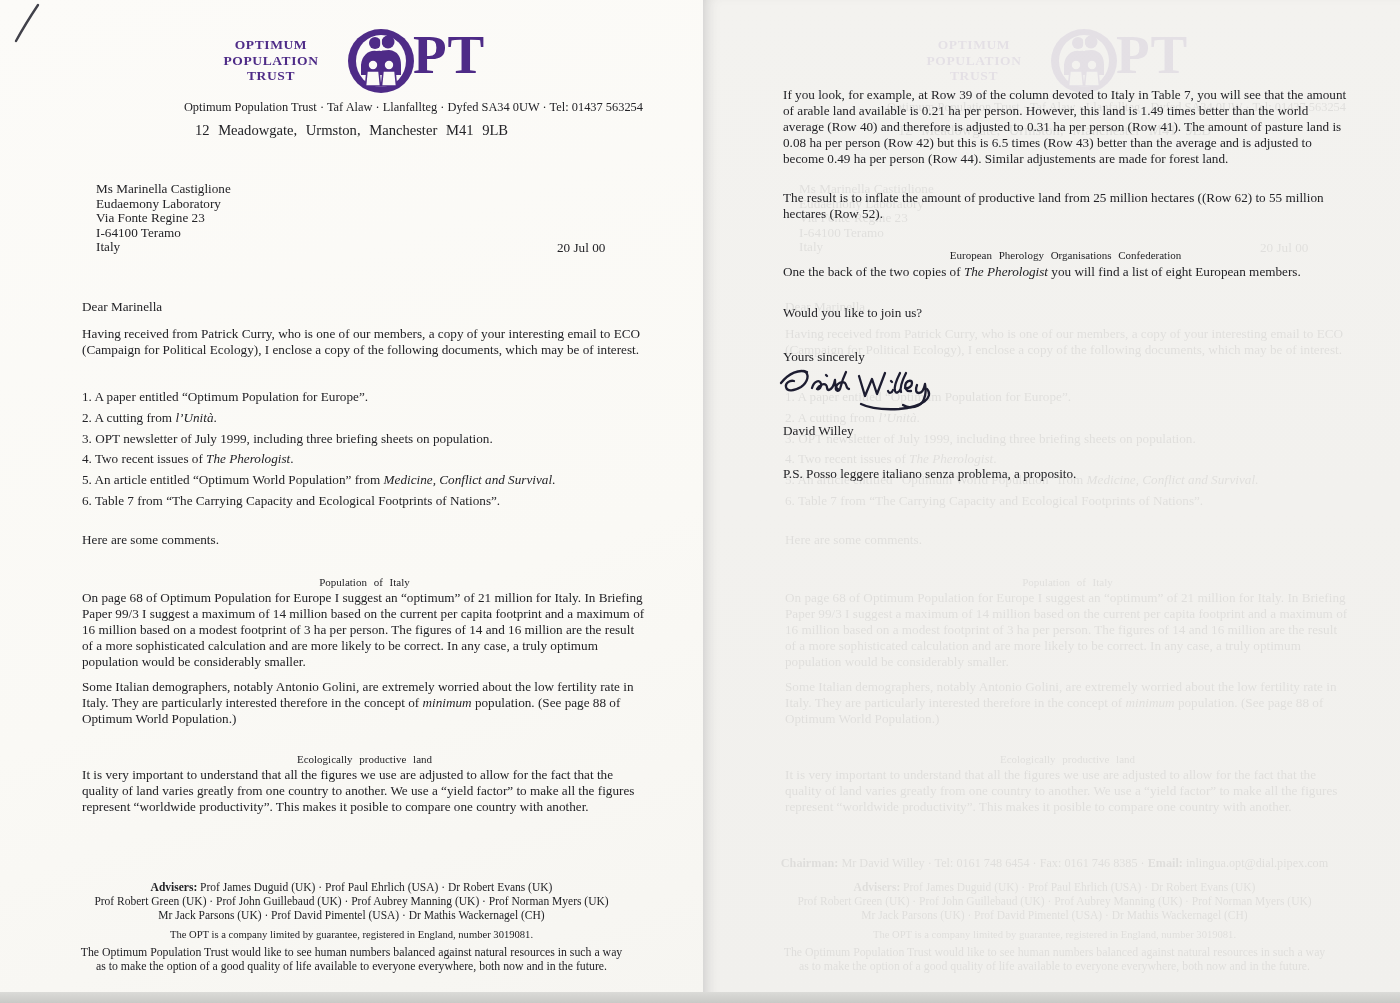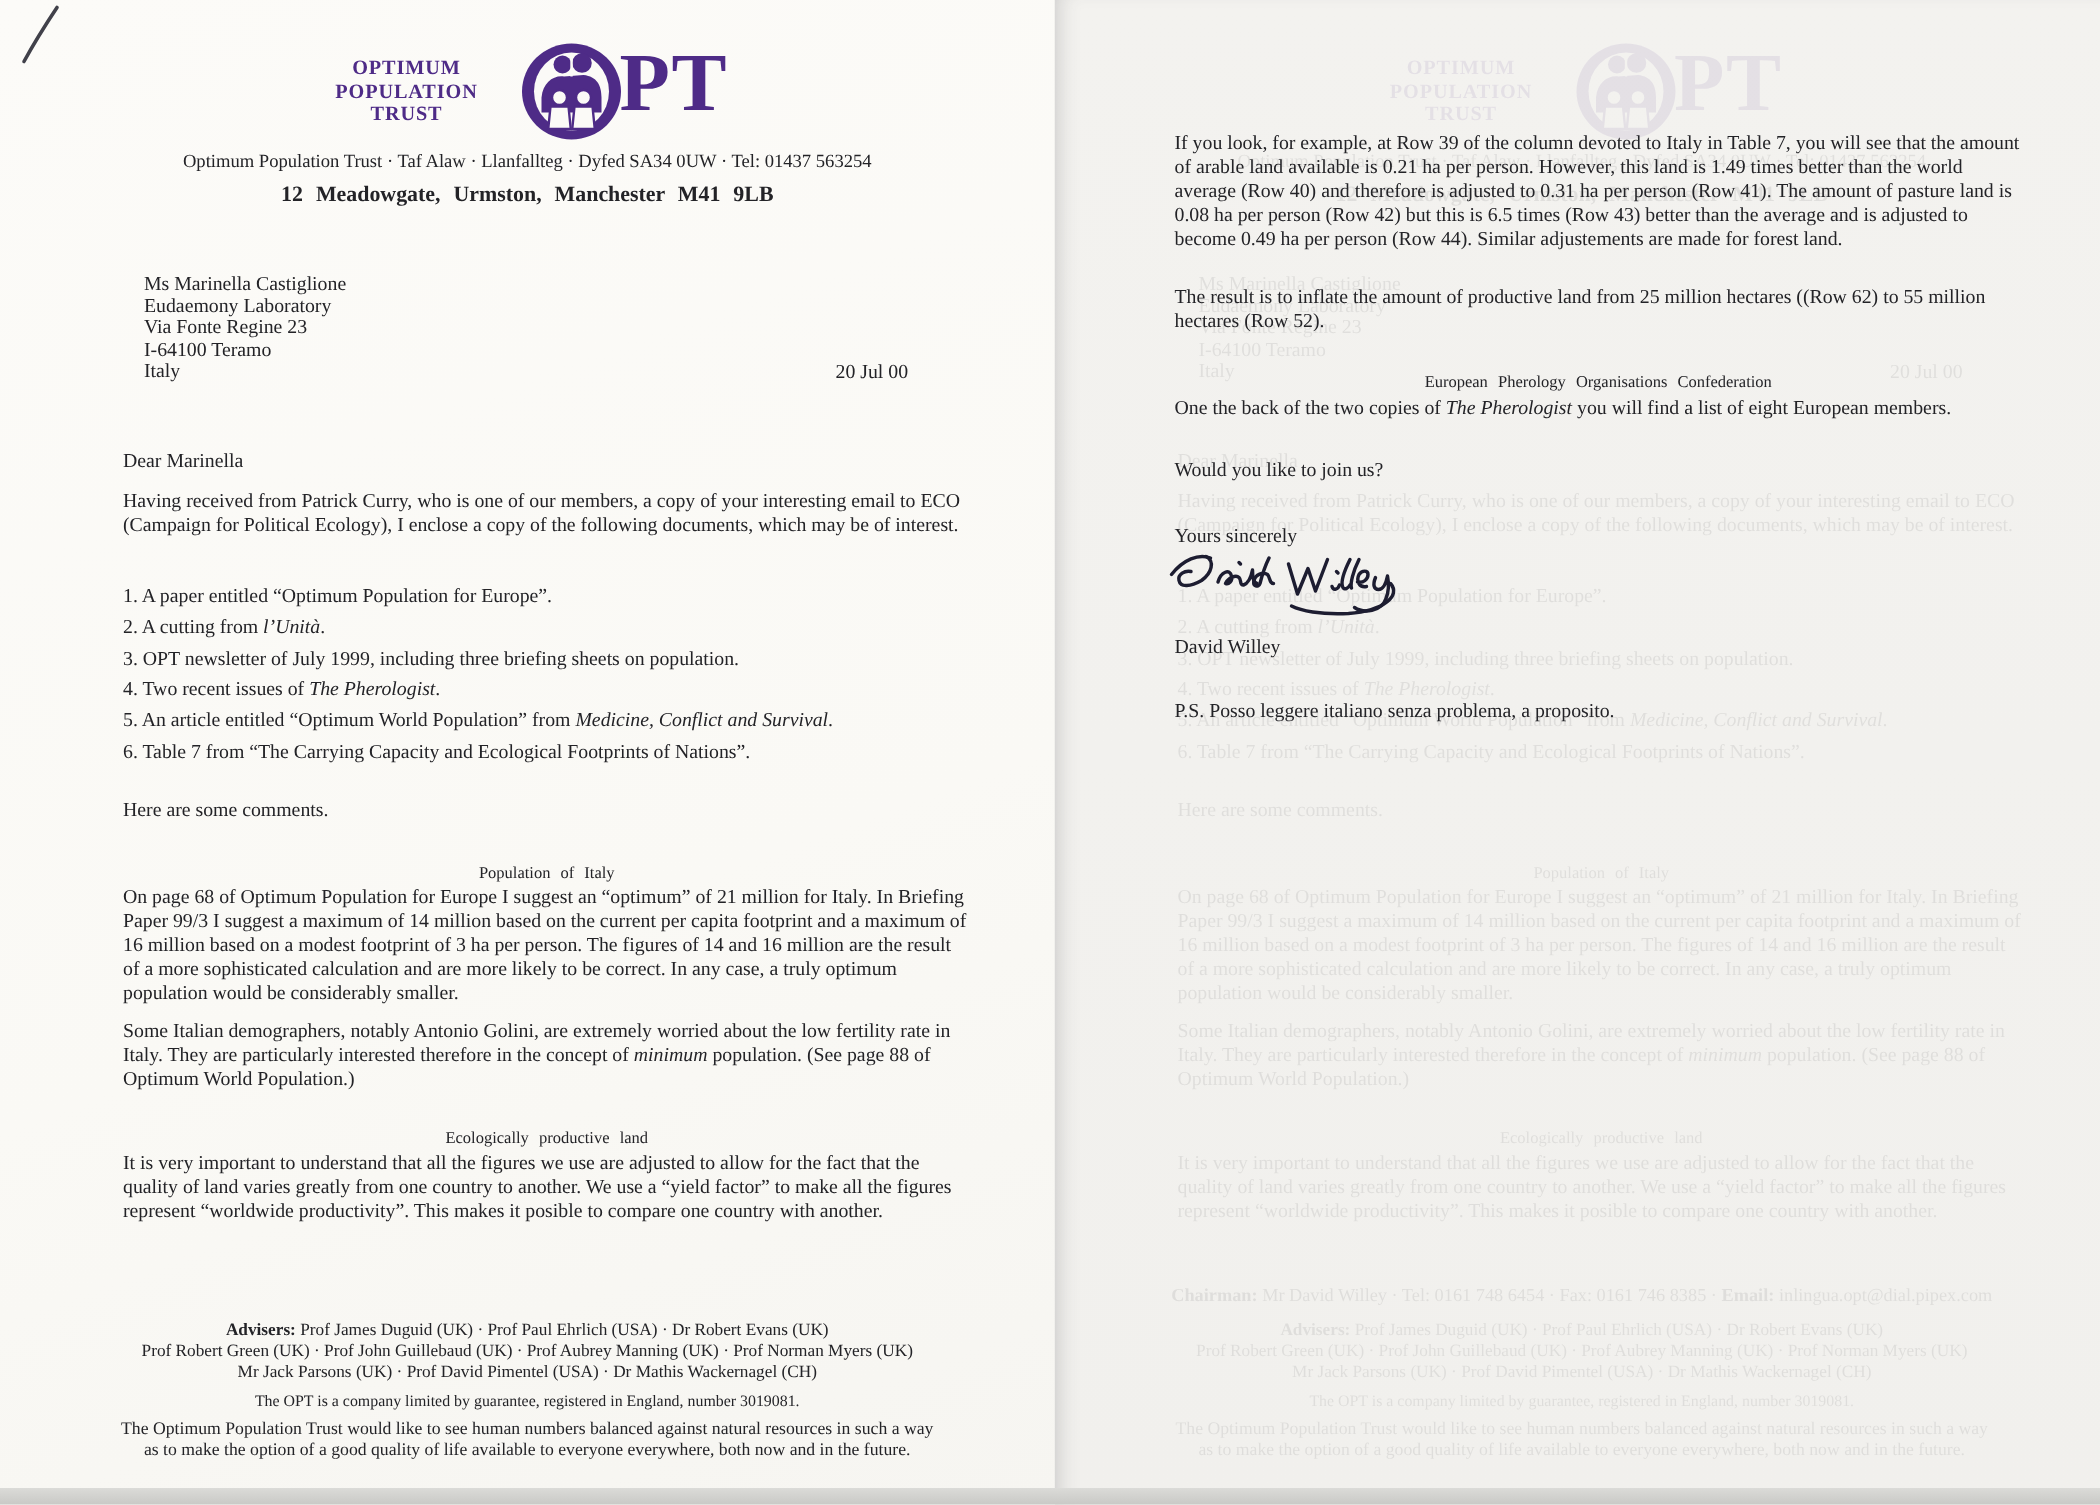--- a/index.html
+++ b/index.html
@@ -17,23 +17,23 @@
 
   .body-text { font-size:13.2px; line-height:15.9px; width:565px; }
   .sec-heading { font-weight:normal; font-size:11px; word-spacing:4px;text-align:center; }
 
   
   .logo-text { position:absolute; left:198px; top:37px; width:146px; text-align:center;
                color:#4e2b87; font-weight:bold; font-size:13.5px; line-height:15.5px; letter-spacing:.6px; }
   .logo-o   { position:absolute; left:346px; top:28px; }
   .logo-pt  { position:absolute; left:413px; top:27px; font-size:55px; line-height:1;
               font-weight:bold; color:#4e2b87; letter-spacing:1px; }
-  .addr-line   { position:absolute; left:60px; top:100px; width:583px; text-align:center; font-size:12.4px; }
+  .addr-line   { position:absolute; left:60px; top:100px; width:583px; text-align:right; font-size:12.4px; }
   .street-line { position:absolute; left:60px; top:122px; width:583px; text-align:center;
-                 font-weight:bold; font-size:14.6px; word-spacing:5px; }
+                 font-weight:normal; font-size:14.6px; word-spacing:5px; }
 
   .recipient { position:absolute; left:96px; top:182px; font-size:13.2px; line-height:14.5px; }
   .date      { position:absolute; left:557px; top:240px; font-size:13.2px; }
 
   .list-item { margin-bottom:4.9px; }
 
   
   .foot-center { position:absolute; left:35px; width:633px; text-align:center; white-space:nowrap; }
   .chairman { top:856px; font-size:12.2px; }
   .advisers { top:880px; font-size:11.5px; line-height:14px; }

